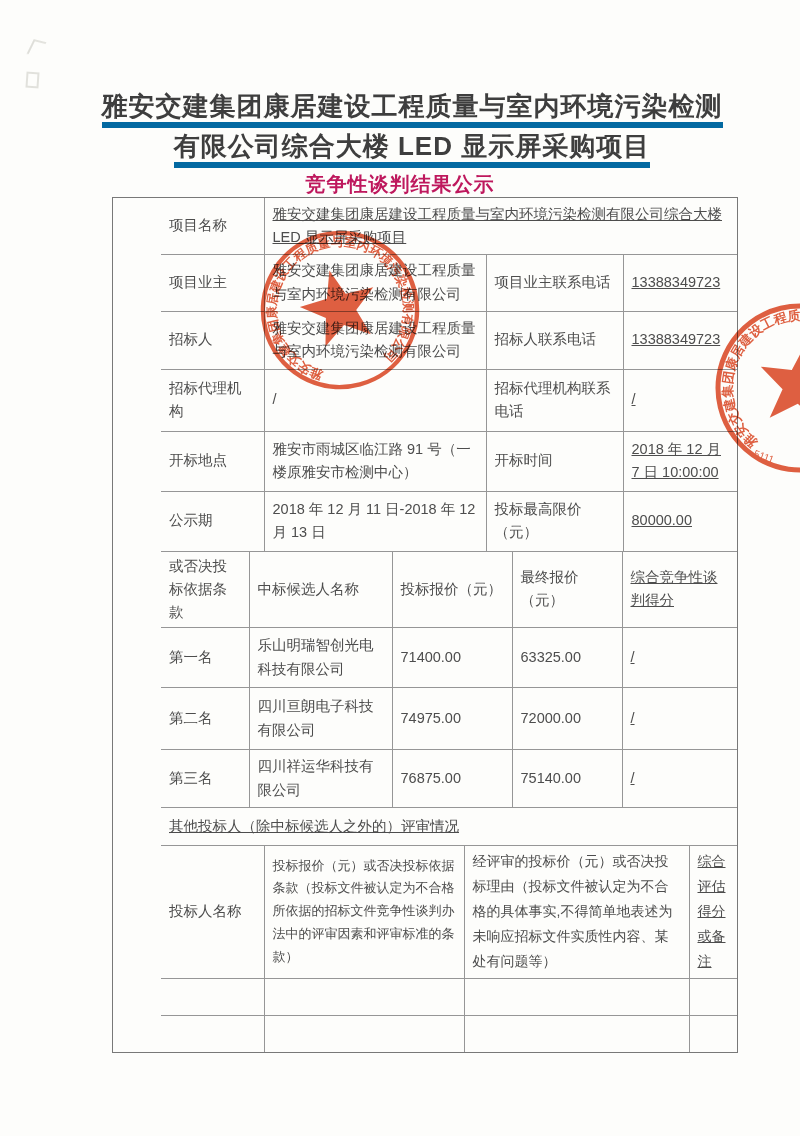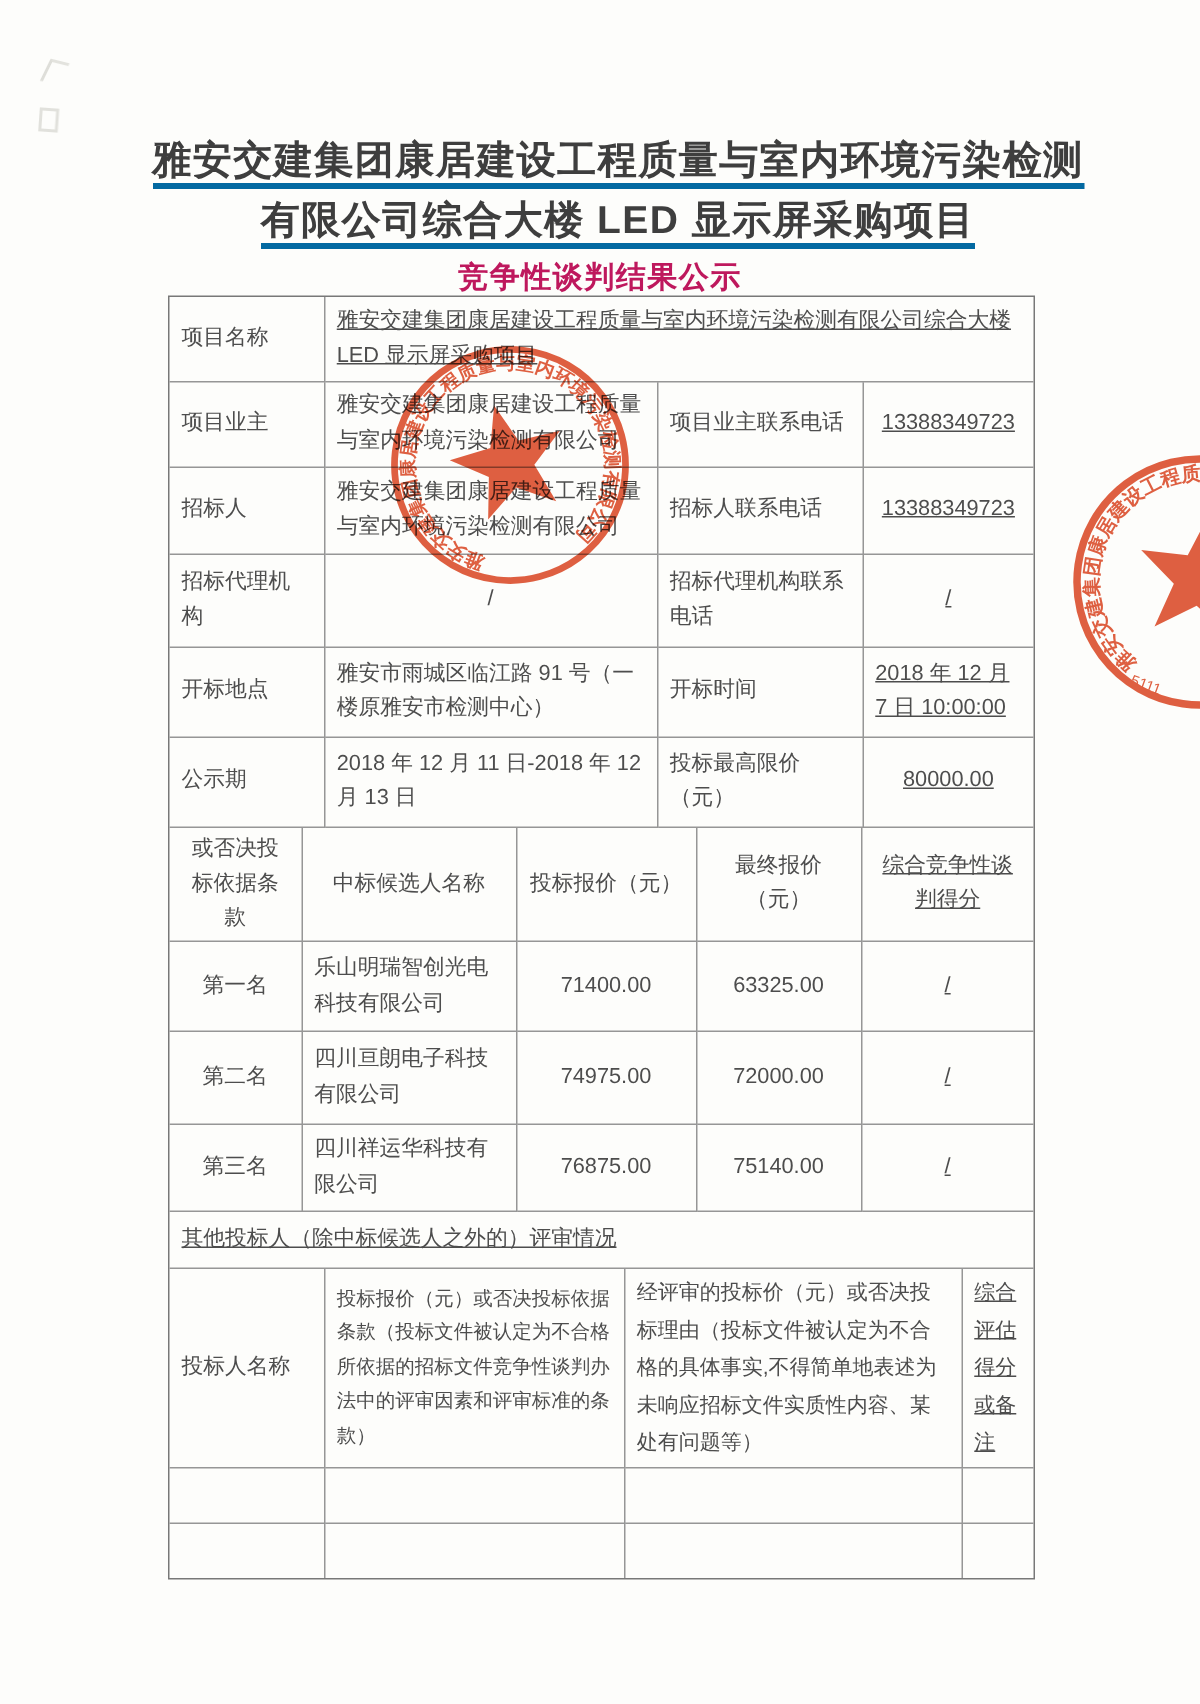--- a/index.html
+++ b/index.html
@@ -12,33 +12,33 @@
   }
   
   .scan-mark { position:absolute; opacity:0.45; filter:blur(0.4px); }
   .m1 { left:30px; top:40px; width:11px; height:14px;
         border-left:2px solid #b9b9b0; border-top:2px solid #c4c4bb; transform:rotate(14deg) skewX(-12deg); }
   .m2 { left:26px; top:72px; width:9px; height:12px;
         border:2px solid #c0c0b7; transform:rotate(4deg); }
 
   .titleblock { position:absolute; top:86px; left:0; width:100%; text-align:center; }
   .t1 { font-size:26px; font-weight:bold; line-height:40px; color:#3e3e3e; letter-spacing:1px; }
-  .t1 span { border-bottom:4px solid #0369a1; padding-bottom:1px;margin-left:24px; }
+  .t1 span { border-bottom:6px solid #0369a1; padding-bottom:1px;margin-left:24px; }
   .t2 { font-size:20px; font-weight:bold; margin-top:5px; color:#be185d; letter-spacing:1px; }
 
-  .tablewrap { position:absolute; left:112px; top:197px; width:576px; border:1px solid #787878; background:transparent; }
+  .tablewrap { position:absolute; left:112px; top:197px; width:576px; border:1px solid #787878; background:transparent;padding-left:48px; }
   table { border-collapse:collapse; table-layout:fixed; width:576px; }
   td {
     border-right:1px solid #969696; border-bottom:1px solid #969696;
     padding:3px 8px; font-size:14.5px; line-height:1.6; vertical-align:middle;
     color:#4d4d4d; word-break:break-word; overflow:hidden;
   }
   td:last-child { border-right:none;text-decoration:underline; }
   table.tc tr:last-child td { border-bottom:none; }
-  .c  { text-align:center; }
+  .c  { }
   .sm { font-size:13px;   line-height:1.75;margin-top:24px; }
   .md { font-size:14px;   line-height:1.8;  }
   tr.h56{height:56px} tr.h57{height:57px} tr.h58{height:58px} tr.h60{height:60px}
   tr.h62{height:62px} tr.h65{height:65px} tr.h37{height:37px} tr.h126{height:126px}
 
   .stamp { position:absolute; mix-blend-mode:multiply; pointer-events:none; }
   .s1 { left:250px; top:223px; }
   .s2 { left:707px; top:296px; }
 </style>
 </head>

